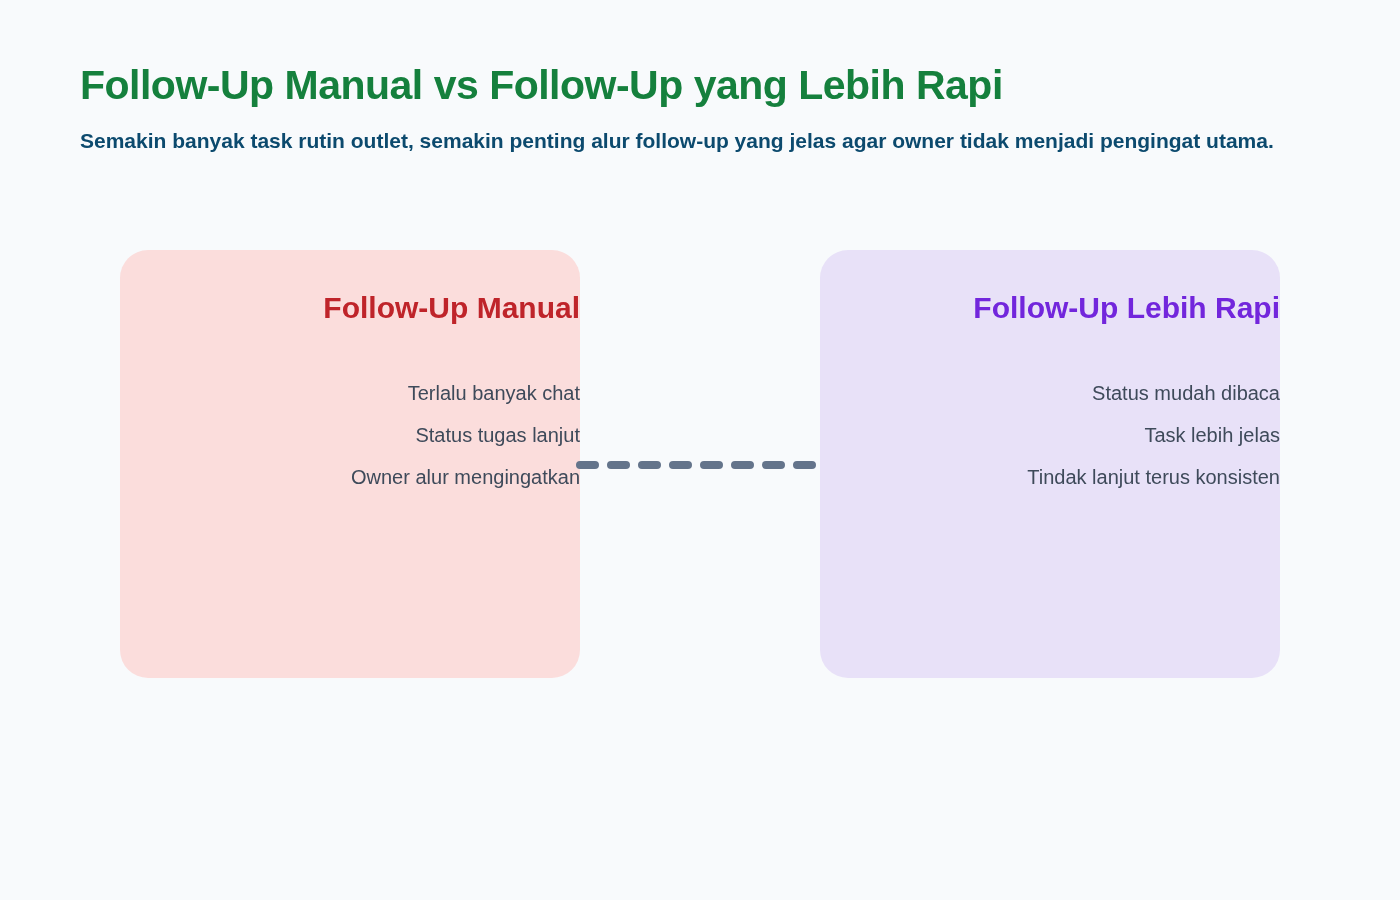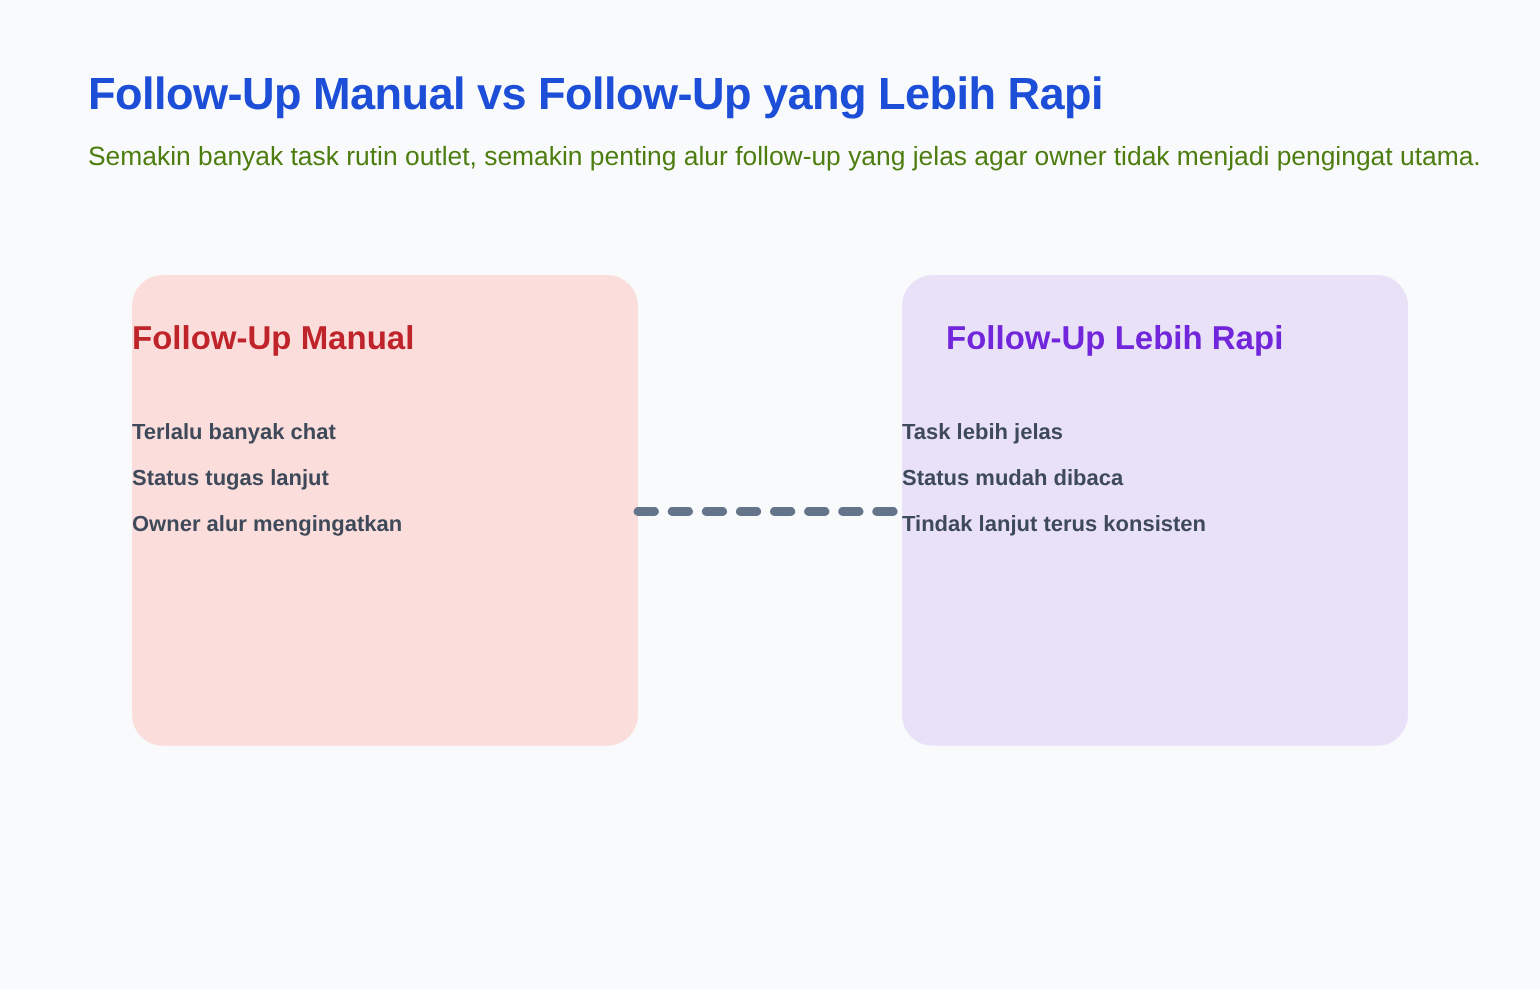--- a/index.html
+++ b/index.html
@@ -14,61 +14,60 @@
   .header {
     position: absolute;
     left: 80px;
     top: 62px;
     width: 1290px;
   }
   .page-title {
     font-size: 41px;
     font-weight: 700;
     letter-spacing: -0.5px;
-    color: #1d4ed8;
+    color: #15803d;
     line-height: 1.15;
   }
   .page-subtitle {
     margin-top: 18px;
-    font-size: 24px;
-    font-weight: 400;
-    color: #4d7c0f;
+    font-size: 21px;
+    font-weight: 700;
+    color: #0c4a6e;
     line-height: 1.3;
   }
 
   .diagram {
     position: absolute;
     left: 0;
     top: 0;
     width: 1400px;
     height: 900px;
   }
 
   .card {
     position: absolute;
     top: 250px;
     width: 460px;
     height: 428px;
     border-radius: 28px;
-    text-align: left;
+    text-align: right;
   }
   .card-left  { left: 120px; }
   .card-right { left: 820px; }
 
   .card-title {
     margin-top: 40px;
     font-size: 30px;
     font-weight: 700;
     line-height: 1.2;
   }
 
   .card-items {
     list-style: none;
     margin-top: 46px;
-    font-weight: bold;
   }
   .card-item {
     font-size: 20px;
     line-height: 42px;
     color: #3e4a5a;
   }
 
   .connector {
     position: absolute;
     left: 575px;
@@ -97,19 +96,19 @@
     </ul>
   </section>
 
   <svg class="connector" viewBox="0 0 250 12" xmlns="http://www.w3.org/2000/svg">
     <line x1="5" y1="6" x2="245" y2="6" stroke-width="8" stroke-linecap="round" stroke-dasharray="15 16" style="stroke: rgb(100, 116, 139);"></line>
   </svg>
 
   <section class="card card-right" style="background-color: rgb(232, 225, 248);">
     <h2 class="card-title" style="color: rgb(114, 38, 220); padding-left: 40px;">Follow-Up Lebih Rapi</h2>
     <ul class="card-items">
+      <li class="card-item">Status mudah dibaca</li>
       <li class="card-item">Task lebih jelas</li>
-      <li class="card-item">Status mudah dibaca</li>
       <li class="card-item">Tindak lanjut terus konsisten</li>
     </ul>
   </section>
 
 </div>
 
 </body></html>

